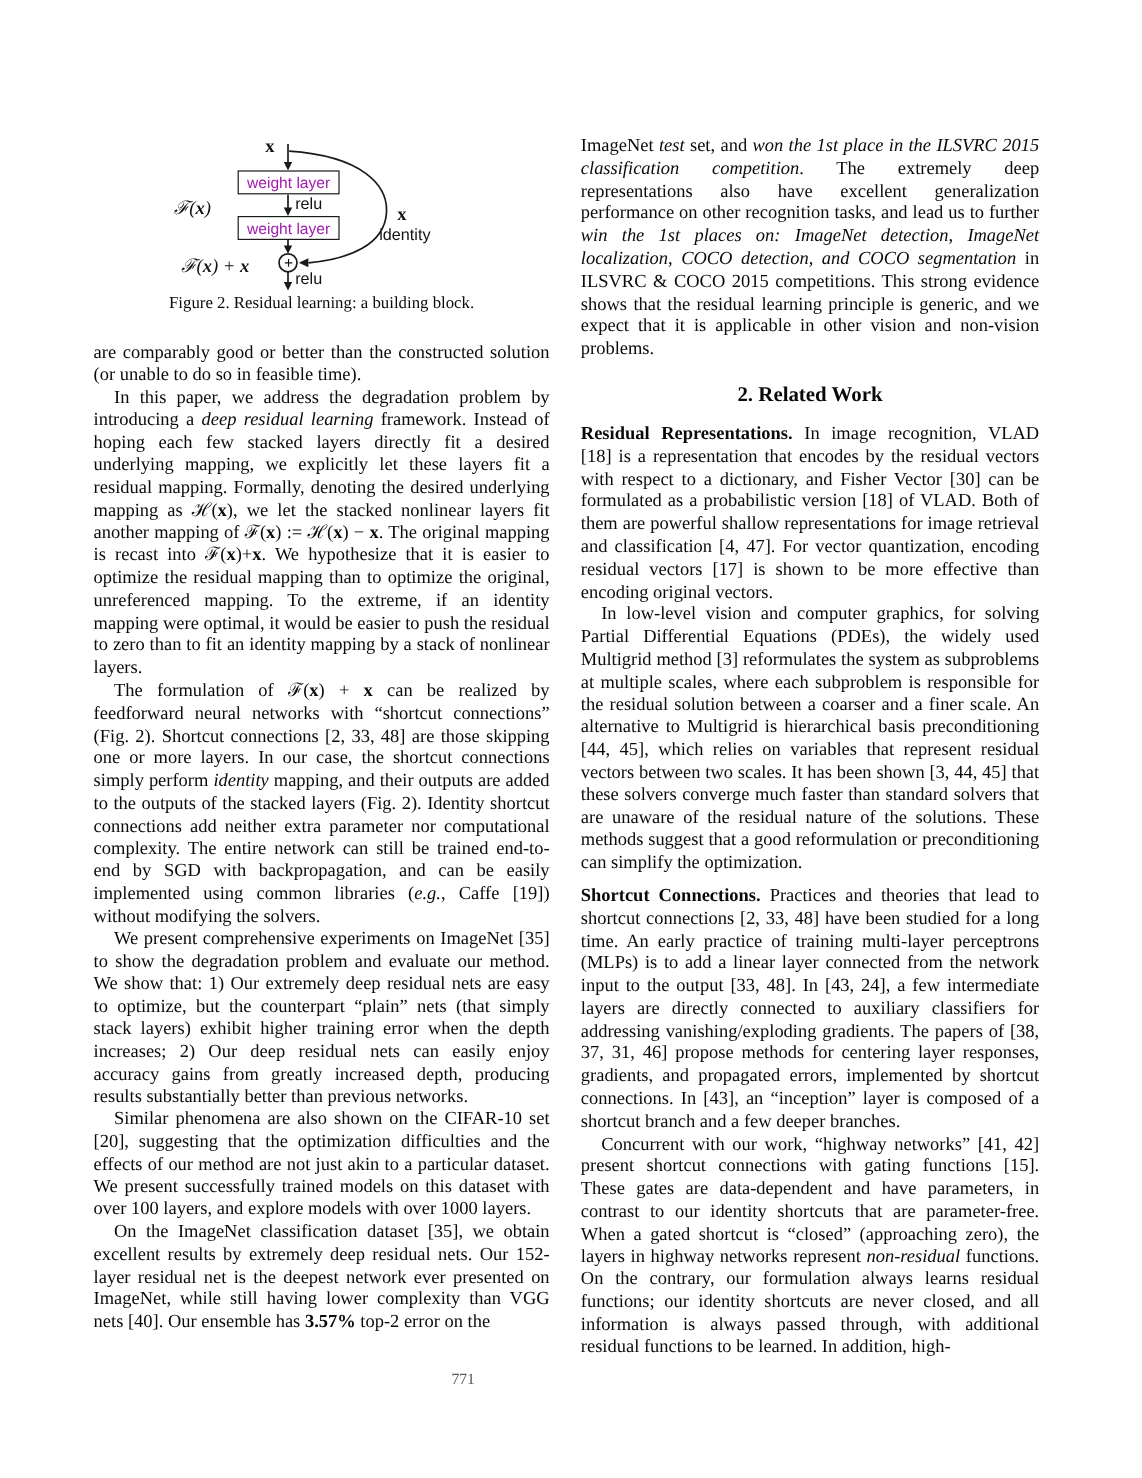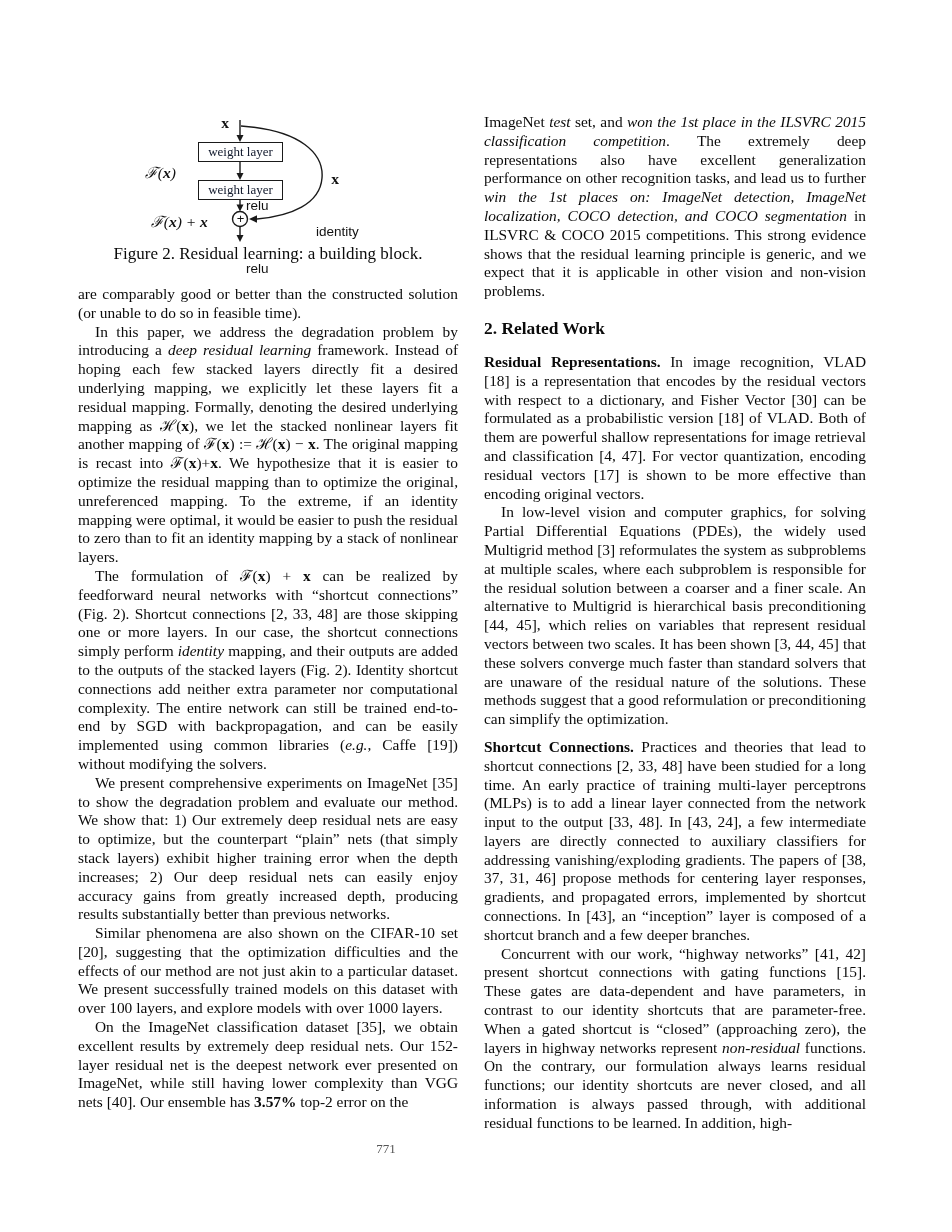--- a/index.html
+++ b/index.html
@@ -14,44 +14,44 @@
   }
   .col-left  { left:78px;  width:380px; top:285px; }
   .col-right { left:484px; width:382px; top:113px; }
   .col p { margin:0; }
   .col p.indent { text-indent:17px; }
   .col p.runin  { margin-top:9px; }
   .it { font-style:italic; }
   .bf { font-weight:bold; }
   h2.section {
     font-size:17.4px; line-height:20px; font-weight:bold;
-    margin:17px 0 15px 0; text-align:left;
+    margin:17px 0 15px 0; text-align:center;
   }
   
   .figure-block { position:absolute; left:78px; top:112px; width:380px; }
   .diagram { position:relative; width:300px; height:133px; margin-left:55px; }
   .diagram svg { position:absolute; left:0; top:0; }
   .dlabel { position:absolute; white-space:nowrap; }
-  .sans13  { font-family:Liberation Serif, serif; font-size:13px;  color:#0f172a; }
-  .sans135 { font-family:"Liberation Sans","DejaVu Sans",sans-serif; font-size:13.5px; color:#111;margin-top:36px; }
+  .sans13  { font-family:Liberation Sans, sans-serif; font-size:13px;  color:#a21caf; }
+  .sans135 { font-family:"Liberation Sans","DejaVu Sans",sans-serif; font-size:13.5px; color:#111; }
   .mathx { font-size:15.5px; font-weight:bold; color:#111; }
   .mathf { font-size:15.5px; color:#111;font-style:italic; }
   .wbox {
     position:absolute; left:65px; width:85px; height:20px;
     border:1.4px solid #1a1a1a; background:#fff;
     display:flex; align-items:center; justify-content:center;
     box-sizing:border-box;
   }
   .plus-glyph {
     position:absolute; left:99.5px; top:99px; width:16px; height:16px;
     text-align:center; line-height:15px; font-size:13px;
     font-family:"Liberation Sans","DejaVu Sans",sans-serif; color:#111;
   }
   .fig-caption {
-    text-align:center; font-size:17px; line-height:16px;
+    text-align:center; font-size:14px; line-height:16px;
     margin-top:1px; color:#0a0a0a;
   }
   .footer {
     position:absolute; left:0; top:1141px; width:772px;
     text-align:center; font-size:13px; color:#555;
   }
 </style>
 </head>
 <body>
 

